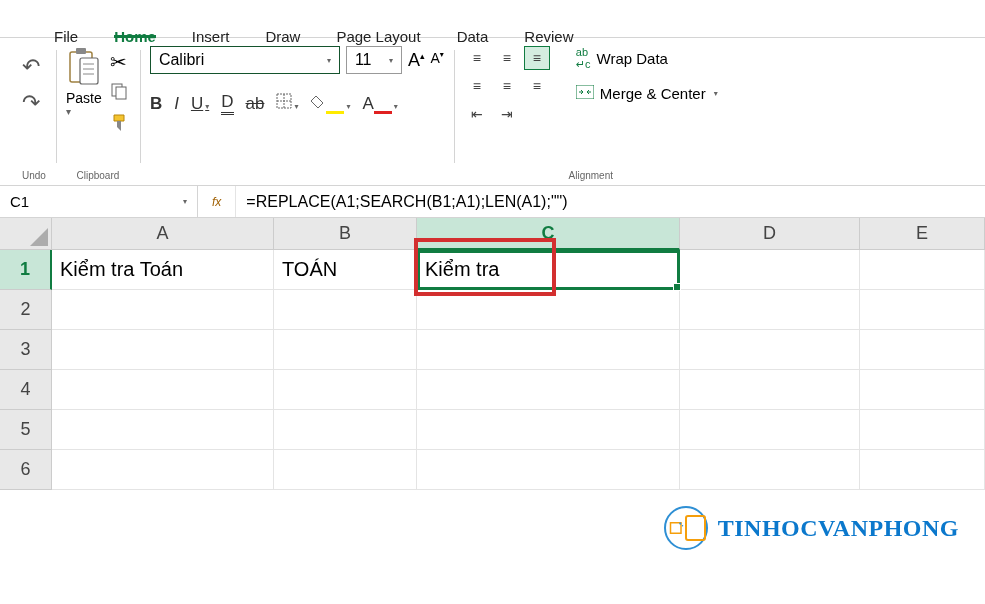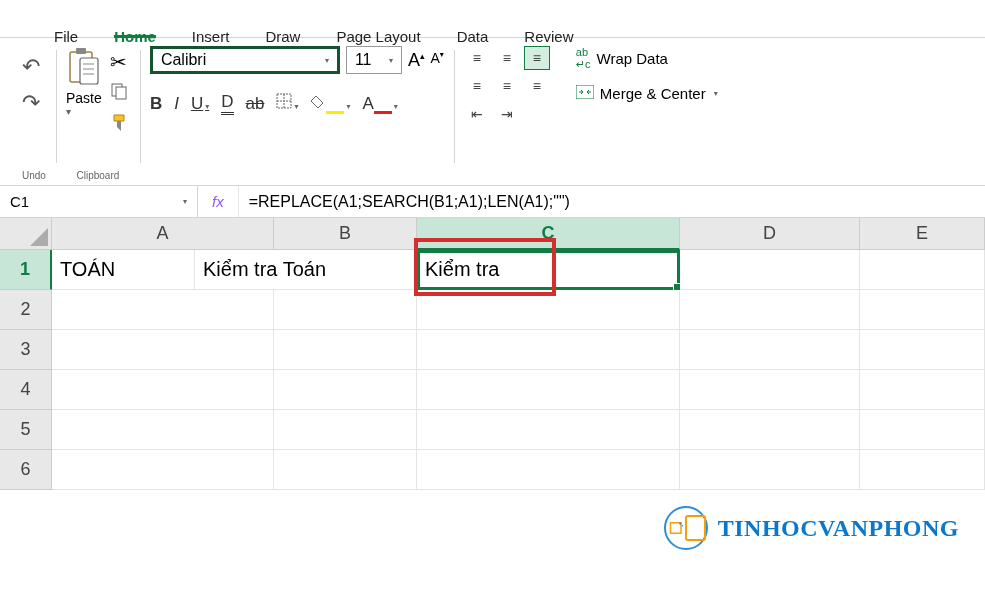--- a/index.html
+++ b/index.html
@@ -27,21 +27,21 @@
 .paste-block { display: flex; flex-direction: column; align-items: flex-start; }
 .paste-icon { width: 36px; height: 42px; position: relative; }
 .paste-icon svg { width: 100%; height: 100%; }
 .paste-text { font-size: 14px; margin-top: 2px; }
 .paste-drop { font-size: 10px; color: #666; }
 .clip-small { display: flex; flex-direction: column; gap: 8px; padding-top: 4px; }
 .clip-small span { font-size: 20px; cursor: pointer; }
 
 
 .font-top { display: flex; gap: 6px; align-items: center; margin-bottom: 10px; }
-.font-name { width: 190px; height: 28px; border: 3px solid #14532d; font-size: 16px; padding: 2px 8px; display: flex; align-items: center; justify-content: space-between; }
+.font-name { width: 190px; height: 28px; border: 1px solid #14532d; font-size: 16px; padding: 2px 8px; display: flex; align-items: center; justify-content: space-between; }
 .font-size { width: 56px; height: 28px; border: 1px solid #999; font-size: 16px; padding: 2px 8px; display: flex; align-items: center; justify-content: space-between; }
 .font-incdec { display: flex; gap: 6px; font-size: 18px; }
 .font-bot { display: flex; gap: 12px; align-items: center; font-size: 17px; }
 .format-btn { cursor: pointer; color: #333; position: relative; }
 .bold { font-weight: bold; }
 .italic { font-style: italic; }
 .underline { text-decoration: underline; }
 .strike { text-decoration: line-through; }
 .color-swatch { display: inline-block; width: 18px; height: 3px; vertical-align: bottom; }
 .drop-tiny { font-size: 8px; color: #666; margin-left: 2px; }
@@ -49,21 +49,21 @@
 
 .align-grid { display: grid; grid-template-columns: repeat(3, 26px); grid-template-rows: repeat(3, 24px); gap: 4px; }
 .align-cell { font-size: 14px; color: #444; display: flex; align-items: center; justify-content: center; cursor: pointer; }
 .align-cell.sel { background: #d4ede0; border: 1px solid #107c41; }
 .align-right-col { display: flex; flex-direction: column; gap: 14px; margin-left: 18px; }
 .align-opt { display: flex; align-items: center; gap: 6px; font-size: 15px; cursor: pointer; }
 
 
 .formula-bar { display: flex; align-items: flex-end; height: 32px; border-bottom: 1px solid #d4d4d4; }
 .name-box { width: 198px; height: 100%; border-right: 1px solid #d4d4d4; padding: 0 10px; display: flex; align-items: center; justify-content: space-between; font-size: 15px; background: #fff; }
-.fx { padding: 0 14px; font-style: italic; color: #8b5cf6; font-size: 15px; border-right: 1px solid #e4e4e4; height: 100%; display: flex; align-items: center; }
+.fx { padding: 0 14px; font-style: italic; color: #a16207; font-size: 12px; border-right: 1px solid #e4e4e4; height: 100%; display: flex; align-items: center; }
 .formula-input { flex: 1; padding: 0 10px; font-size: 16px; height: 100%; border: none; outline: none; }
 
 
 .grid { position: relative; }
 .col-headers { display: flex; height: 32px; }
 .corner { width: 52px; background: #e8e8e8; border-right: 1px solid #ccc; border-bottom: 1px solid #ccc; position: relative; }
 .corner::after { content: ''; position: absolute; right: 3px; bottom: 3px; width: 0; height: 0; border-left: 18px solid transparent; border-bottom: 18px solid #acacac; }
 .col-h { background: #e8e8e8; border-right: 1px solid #ccc; border-bottom: 1px solid #ccc; display: flex; align-items: center; justify-content: center; font-size: 18px; color: #444; }
 .col-h.sel { background: #c8e6d7; color: #107c41; font-weight: 600; border-bottom: 2px solid #107c41; }
 .row { display: flex; height: 40px; }
@@ -194,20 +194,21 @@
           <span><svg width="18" height="14" viewBox="0 0 18 14">
                 <rect x="0" y="0" width="18" height="14" fill="none" stroke="#107c41"></rect>
                 <path d="M3 7 L7 7 M11 7 L15 7" stroke="#107c41"></path>
                 <path d="M5 5 L7 7 L5 9 M13 5 L11 7 L13 9" fill="none" stroke="#107c41"></path>
               </svg></span>
           <span>Merge &amp; Center</span>
           <span class="drop-tiny">▾</span>
         </div>
       </div>
     </div>
+    <div class="group-label">Alignment</div>
   </div>
 </div>
 
 <div class="formula-bar">
   <div class="name-box">
       <span>C1</span>
       <span class="drop-tiny">▾</span>
     </div>
   <div class="fx">fx</div>
   <input class="formula-input" value="=REPLACE(A1;SEARCH(B1;A1);LEN(A1);&quot;&quot;)" style="">
@@ -217,22 +218,22 @@
   <div class="col-headers">
     <div class="corner"></div>
     <div class="col-h" style="width:222px;">A</div>
     <div class="col-h" style="width:143px;">B</div>
     <div class="col-h sel" style="width:263px;">C</div>
     <div class="col-h" style="width:180px;">D</div>
     <div class="col-h" style="width:125px;">E</div>
   </div>
   <div class="row">
     <div class="row-h sel">1</div>
+    <div class="cell" style="width:222px;">Kiểm tra Toán</div>
     <div class="cell" style="width:143px;">TOÁN</div>
-    <div class="cell" style="width:222px;">Kiểm tra Toán</div>
     <div class="cell" style="width:263px;">Kiểm tra</div>
     <div class="cell" style="width:180px;"></div>
     <div class="cell" style="width:125px;"></div>
   </div>
   <div class="row">
       <div class="row-h">2</div>
       <div class="cell" style="width:222px;"></div>
       <div class="cell" style="width:143px;"></div>
       <div class="cell" style="width:263px;"></div>
       <div class="cell" style="width:180px;"></div>

